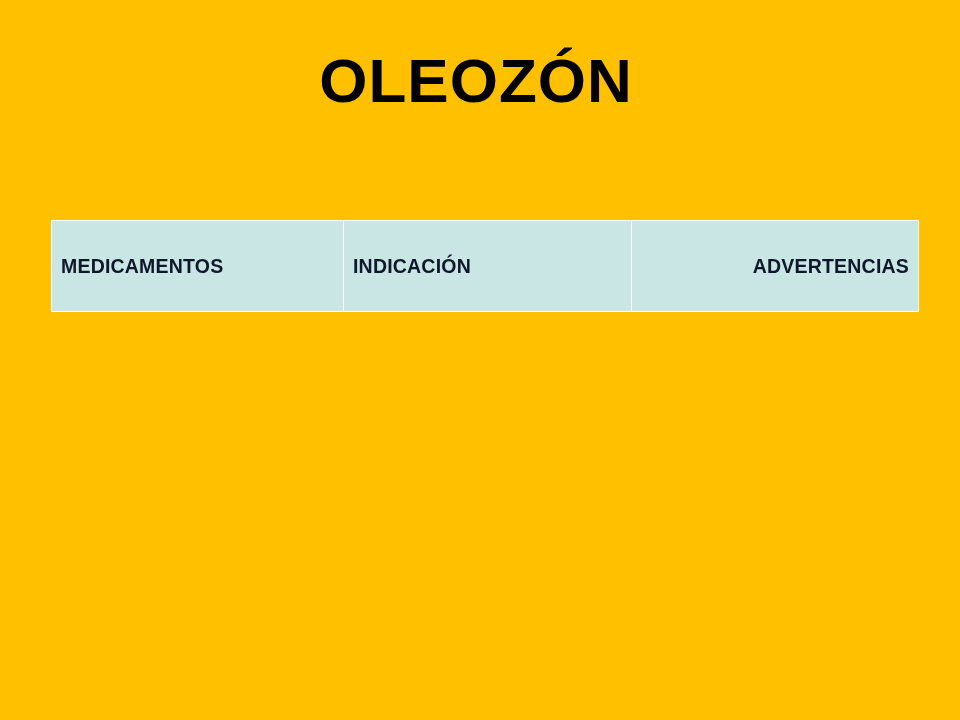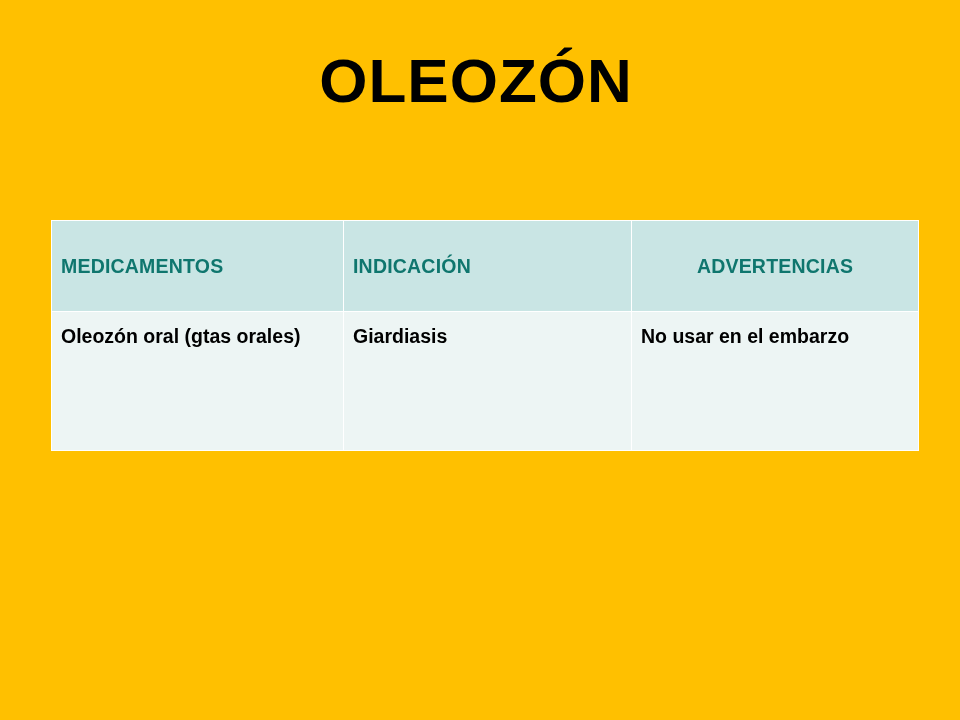--- a/index.html
+++ b/index.html
@@ -47,28 +47,28 @@
   table.med-table td {
     border: 1px solid #ffffff;
     vertical-align: top;
     padding: 10px 9px 10px 9px;
     font-size: 19.5px;
     font-weight: bold;
     line-height: 1.45;
   }
   table.med-table thead th {
     background: #C9E5E4;
-    color: #0f766e;
+    color: #0f172a;
     height: 70px;
     vertical-align: middle;
     letter-spacing: 0.2px;
   }
   table.med-table thead th.col-0 { text-align: left; }
   table.med-table thead th.col-1 { text-align: left; }
-  table.med-table thead th.col-2 { text-align: center; }
+  table.med-table thead th.col-2 { text-align: right; }
   table.med-table tbody tr.row-0 td {
     background: #EDF5F4;
     height: 118px;
     color: #000000;
   }
   table.med-table tbody tr.row-1 td {
     background: #F7FAFB;
     height: 122px;
     color: #000000;
   }
@@ -91,22 +91,17 @@
         <col class="c2">
       </colgroup>
       <thead>
         <tr>
           <th class="col-0">MEDICAMENTOS</th>
           <th class="col-1">INDICACIÓN</th>
           <th class="col-2">ADVERTENCIAS</th>
         </tr>
       </thead>
       <tbody>
-        <tr class="row-0">
-          <td>Oleozón oral (gtas orales)</td>
-          <td>Giardiasis</td>
-          <td>No usar en el embarzo</td>
-        </tr>
       </tbody>
     </table>
   </div>
 
 </div>
 
 </body></html>

